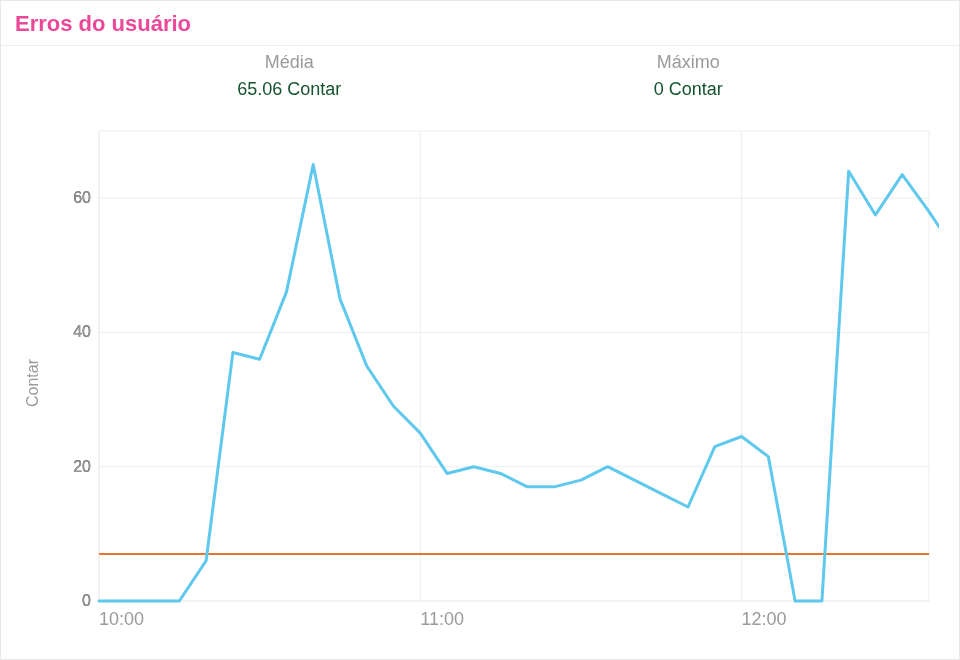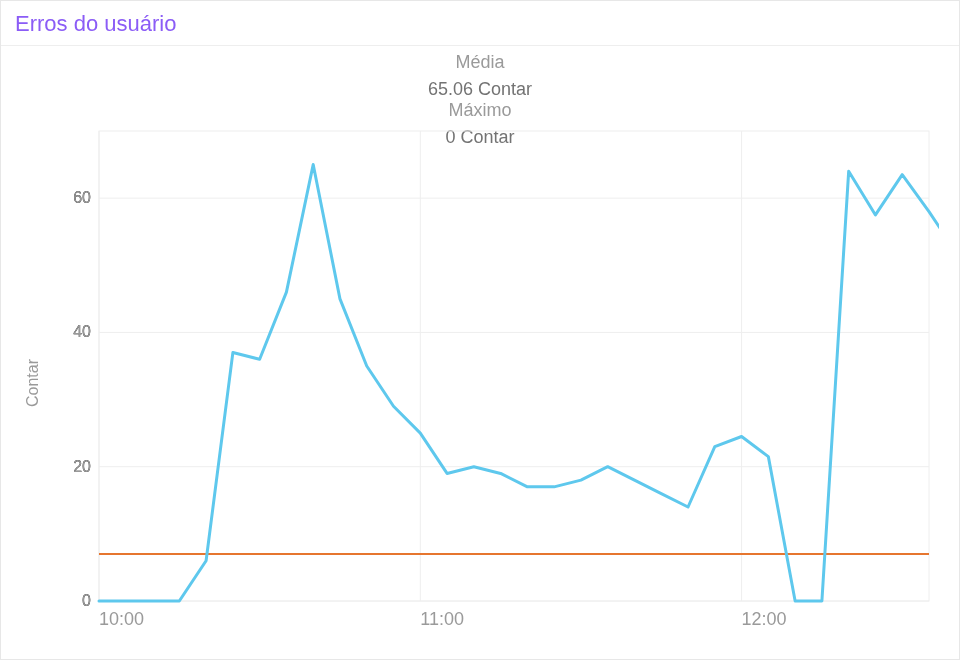--- a/index.html
+++ b/index.html
@@ -1,22 +1,22 @@
 <!DOCTYPE html>
 <html><head>
 <meta charset="utf-8">
 <style>
   html,body{margin:0;padding:0;background:#fff;font-family:-apple-system,BlinkMacSystemFont,"Segoe UI",Helvetica,Arial,sans-serif;color:#222;}
   .panel{box-sizing:border-box;width:960px;height:660px;border:1px solid #e7e7e7;position:relative;}
-  .title{font-size:22px;font-weight:400;color:#8b5cf6;padding:10px 24px 8px 14px;}
+  .title{font-size:22px;font-weight:700;color:#ec4899;padding:10px 24px 8px 14px;}
   .hr{height:1px;background:#eee;}
-  .stats{display:flex;justify-content:space-around;padding:6px 80px 0 80px;flex-direction:column;}
+  .stats{display:flex;justify-content:space-around;padding:6px 80px 0 80px;}
   .stat{text-align:center;}
   .stat .lbl{color:#9a9a9a;font-size:18px;}
-  .stat .val{color:#737373;font-size:18px;margin-top:6px;}
+  .stat .val{color:#14532d;font-size:18px;margin-top:6px;}
   .stat .val .unit{font-weight:400;}
   .chart-wrap{position:absolute;left:14px;right:14px;top:120px;bottom:14px;}
   .ylabel{position:absolute;left:-6px;top:50%;transform:translateY(-50%) rotate(-90deg);transform-origin:center;color:#9a9a9a;font-size:16px;}
   svg{position:absolute;left:44px;top:0;}
   .grid line{stroke:#eee;stroke-width:1;}
   .series{fill:none;stroke:#5ec8ed;stroke-width:3;stroke-linejoin:round;stroke-linecap:round;}
   .threshold{stroke:#e6762f;stroke-width:2;}
   .plot-border{fill:none;stroke:#eee;stroke-width:1;}
 </style>
 </head>

